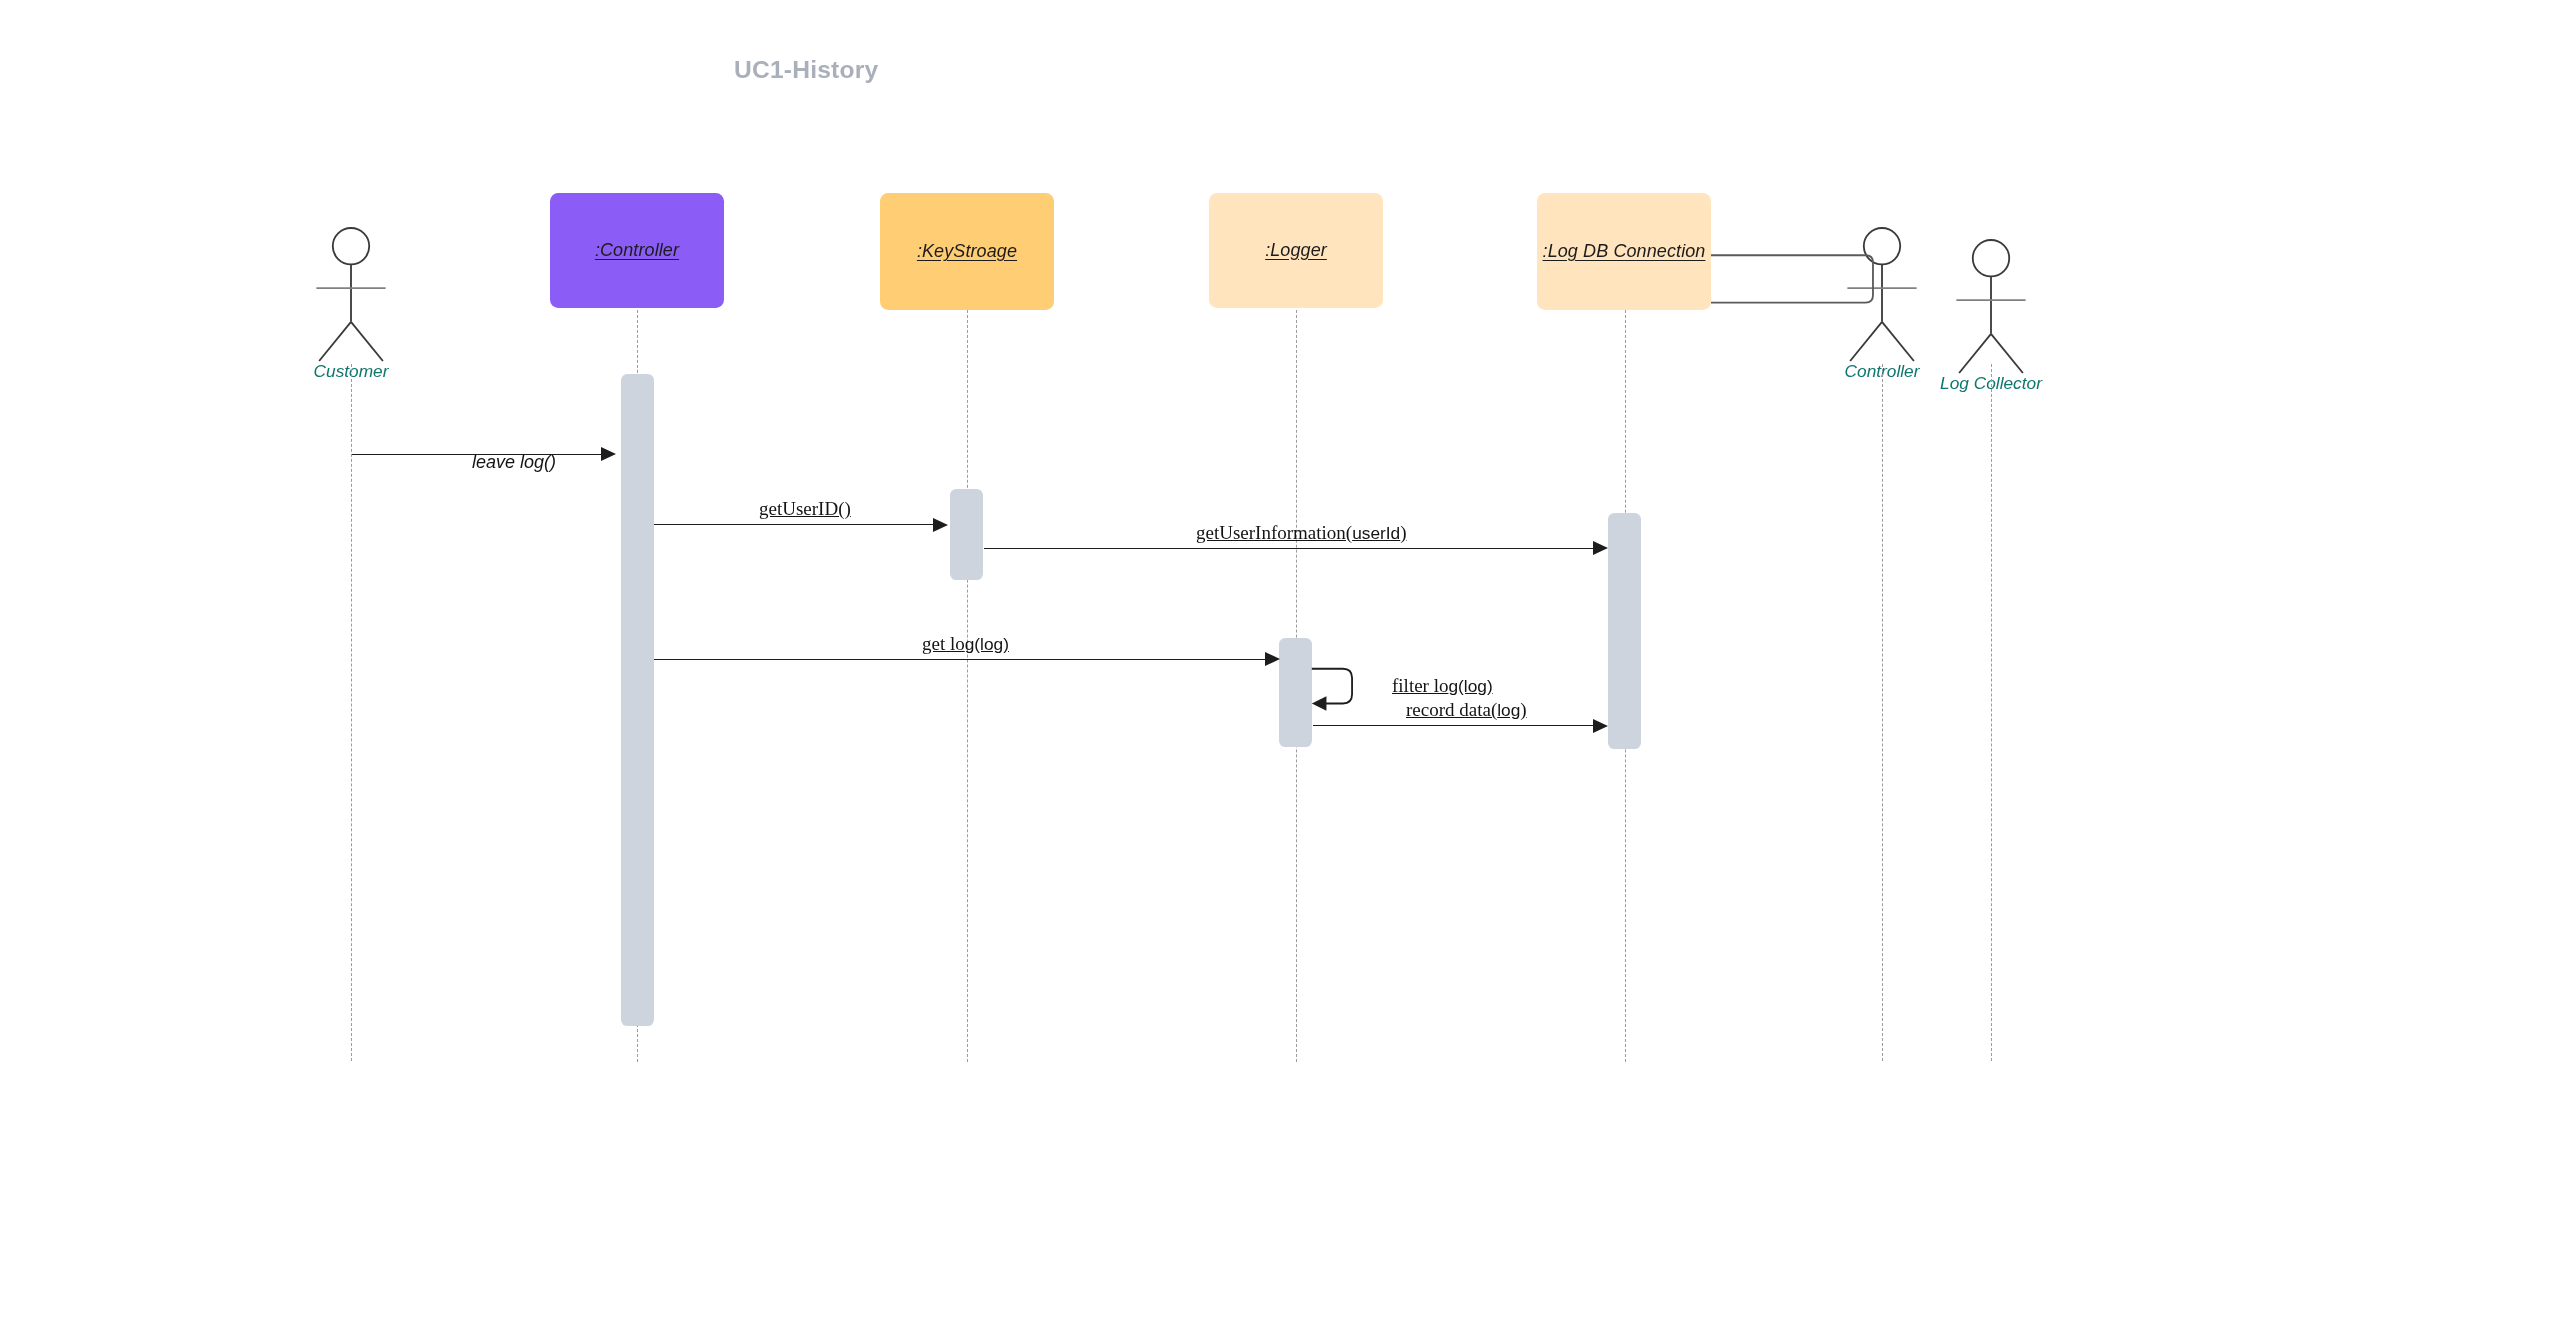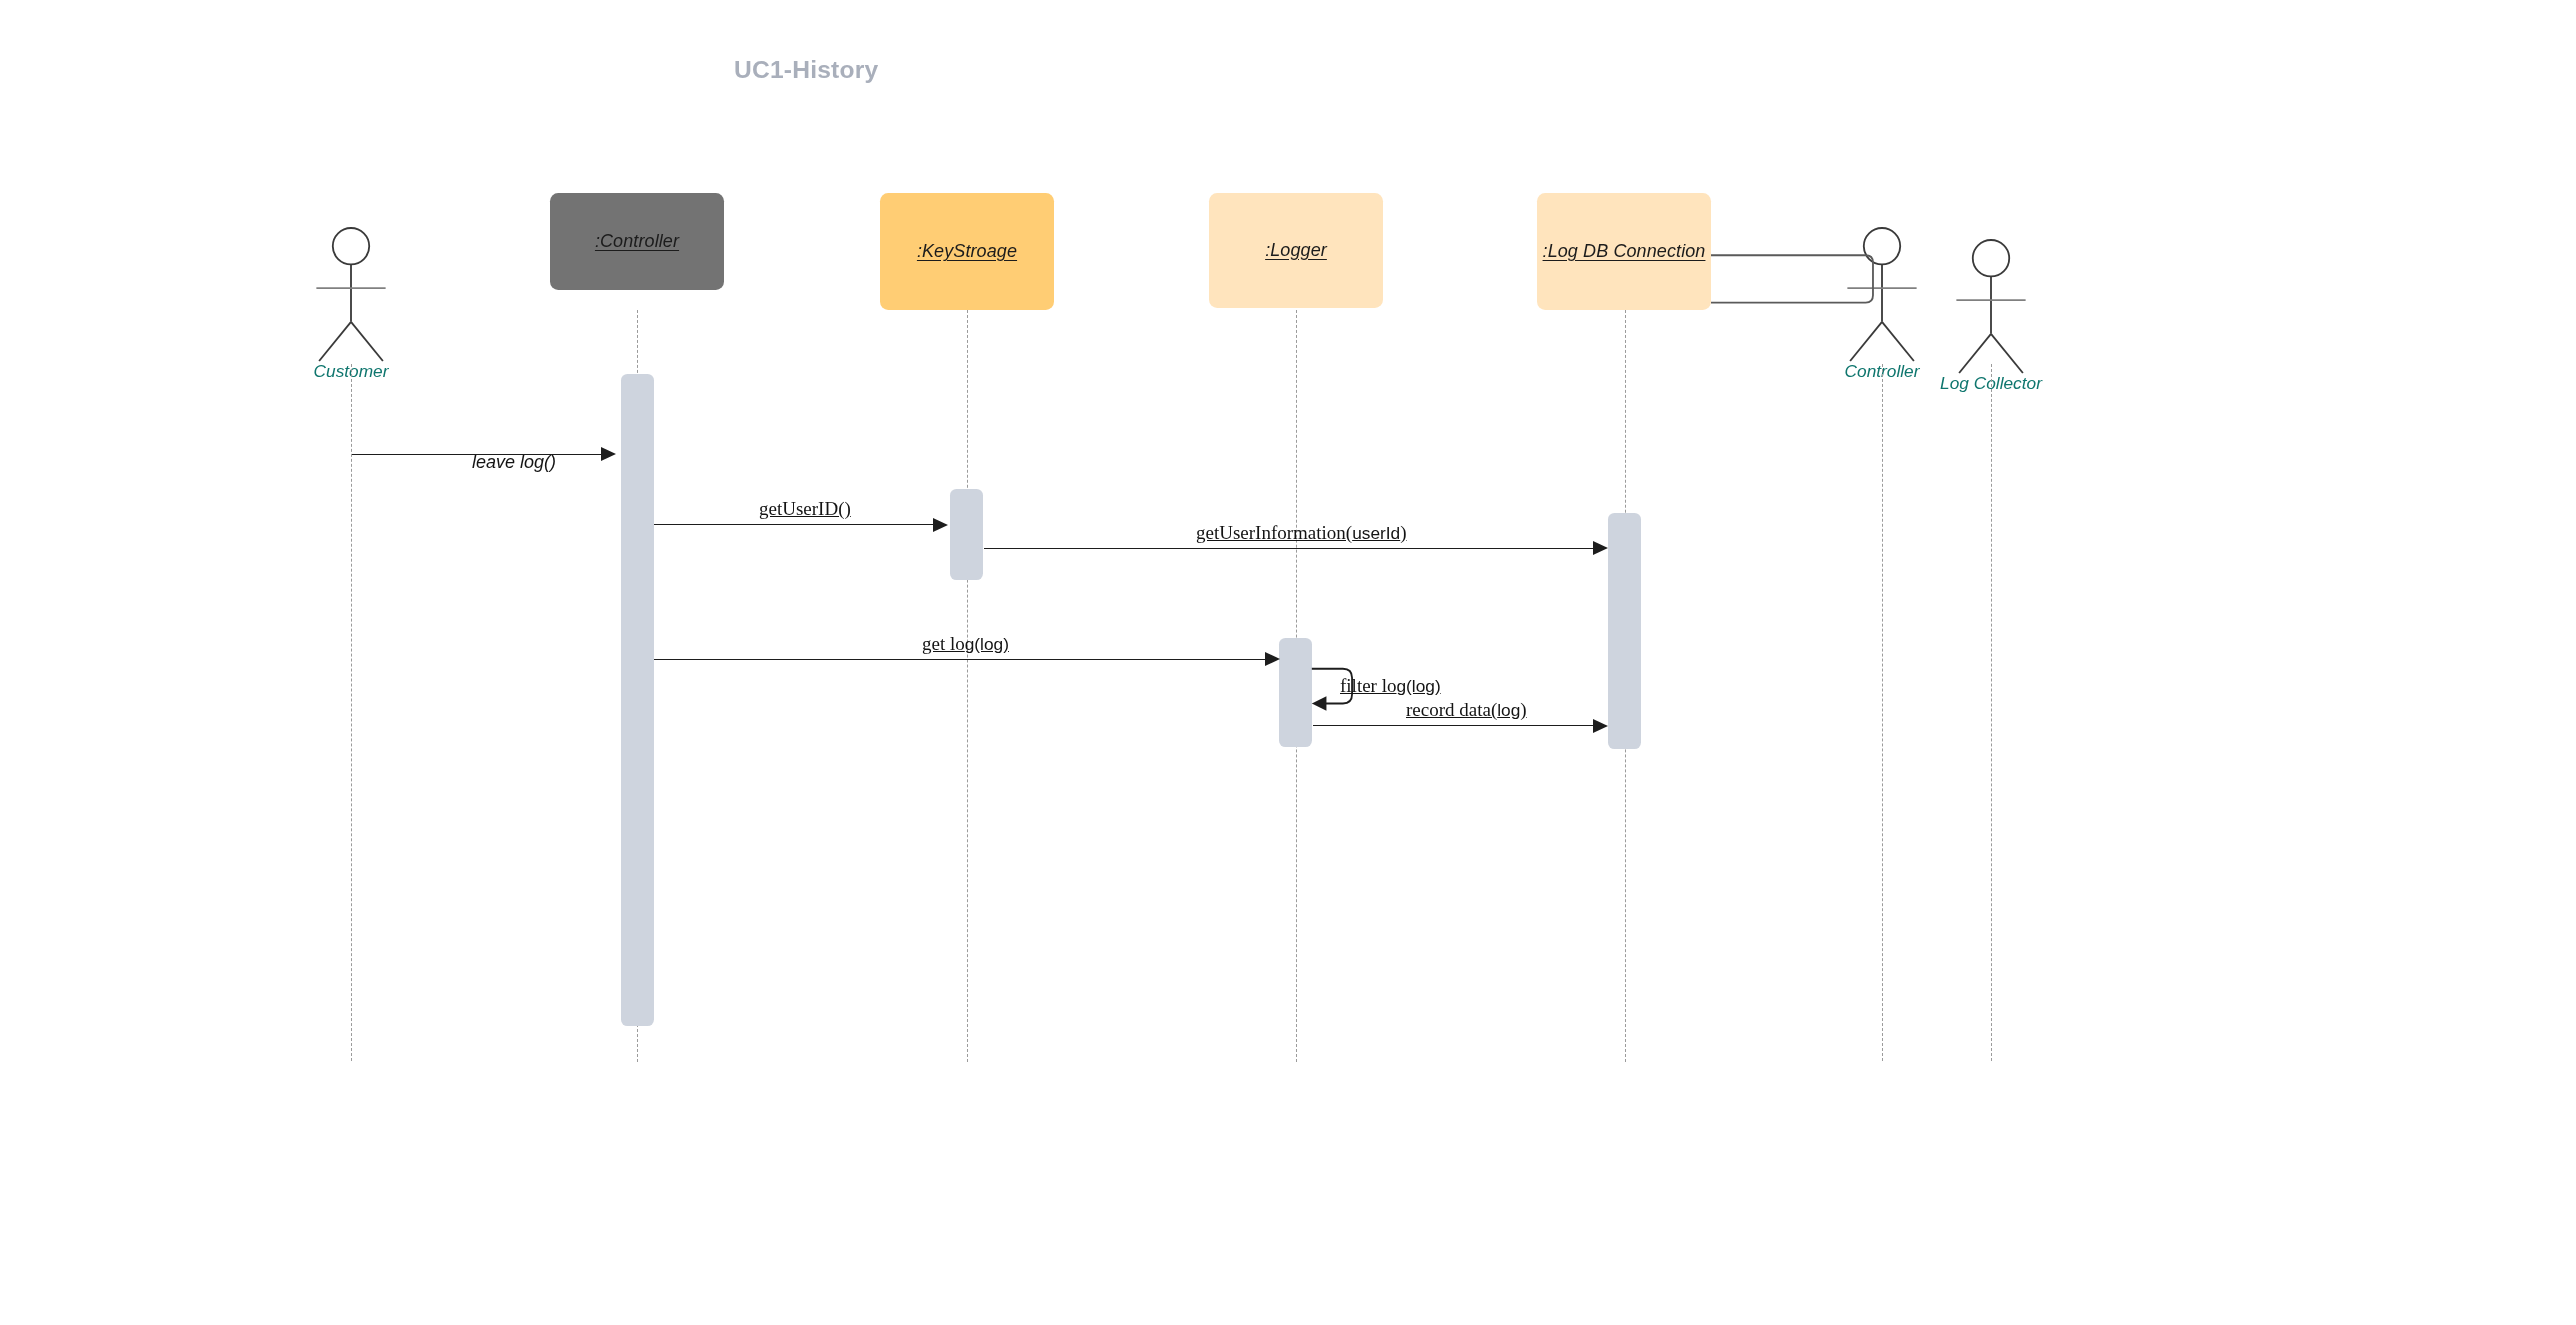--- a/index.html
+++ b/index.html
@@ -173,21 +173,21 @@
   </div>
 
   <div class="lifeline-dash" style="left:351px;  top:364px;  height:697px;"></div>
   <div class="lifeline-dash" style="left:637px;  top:310px;  height:752px;"></div>
   <div class="lifeline-dash" style="left:967px; top:310px;  height:752px;"></div>
   <div class="lifeline-dash" style="left:1296px; top:310px;  height:752px;"></div>
   <div class="lifeline-dash" style="left:1625px; top:310px;  height:752px;"></div>
   <div class="lifeline-dash" style="left:1882px; top:364px;  height:697px;"></div>
   <div class="lifeline-dash" style="left:1991px; top:364px;  height:697px;"></div>
 
-  <div class="lifeline-box" style="left:550px; top:193px; width:174px; height:97px; background:#737373;">
+  <div class="lifeline-box" style="left:550px; top:193px; width:174px; height:115px; background:#8b5cf6;">
     <span class="lifeline-box-label">:Controller</span>
   </div>
 
   <div class="lifeline-box" style="left:880px; top:193px; width:174px; height:117px; background:#ffcd74;">
     <span class="lifeline-box-label">:KeyStroage</span>
   </div>
 
   <div class="lifeline-box" style="left:1209px; top:193px; width:174px; height:115px; background:#ffe4bd;">
     <span class="lifeline-box-label">:Logger</span>
   </div>
@@ -232,21 +232,21 @@
   <div class="msg-label serif" style="left:922px; top:634px;">
     <span>get lo</span><span class="mono-arg">g(log)</span>
   </div>
 
   <div class="selfcall" style="left:1310px; top:665px;">
     <svg width="64" height="55" viewBox="0 0 70 60">
       <path d="M 2 4 L 36 4 Q 46 4 46 14 L 46 32 Q 46 42 36 42 L 16 42" fill="none" stroke="#1d1d1d" stroke-width="2"></path>
       <polygon points="18,34 18,50 2,42" fill="#1d1d1d"></polygon>
     </svg>
   </div>
-  <div class="msg-label serif" style="left:1340px; top:676px;">
+  <div class="msg-label serif" style="left:1392px; top:676px;">
     <span>filter lo</span><span class="mono-arg">g(log)</span>
   </div>
 
   <div class="msg-line" style="left:1313px; top:725px; width:280px;"></div>
   <div class="msg-arrow-right" style="left:1593px; top:719px;"></div>
   <div class="msg-label serif" style="left:1406px; top:700px;">
     <span>record data(</span><span class="mono-arg">log</span><span>)</span>
   </div>
 
 </div>

